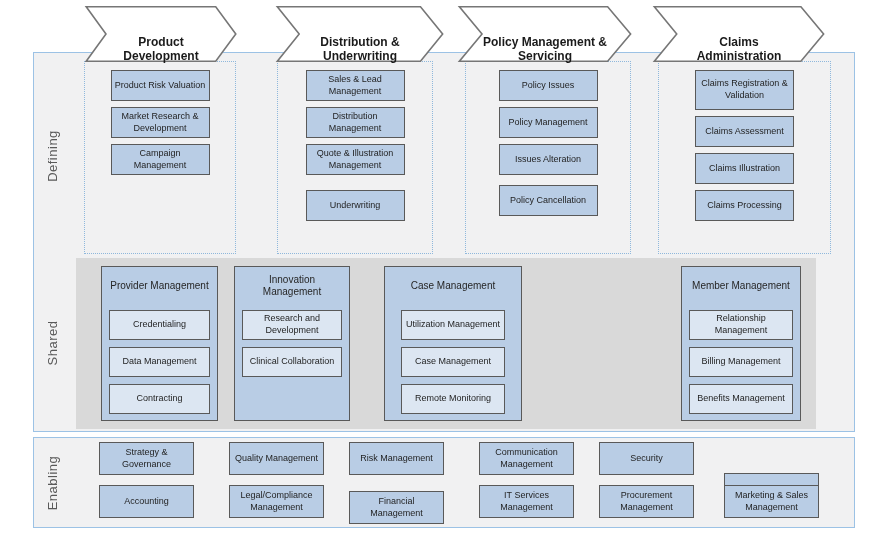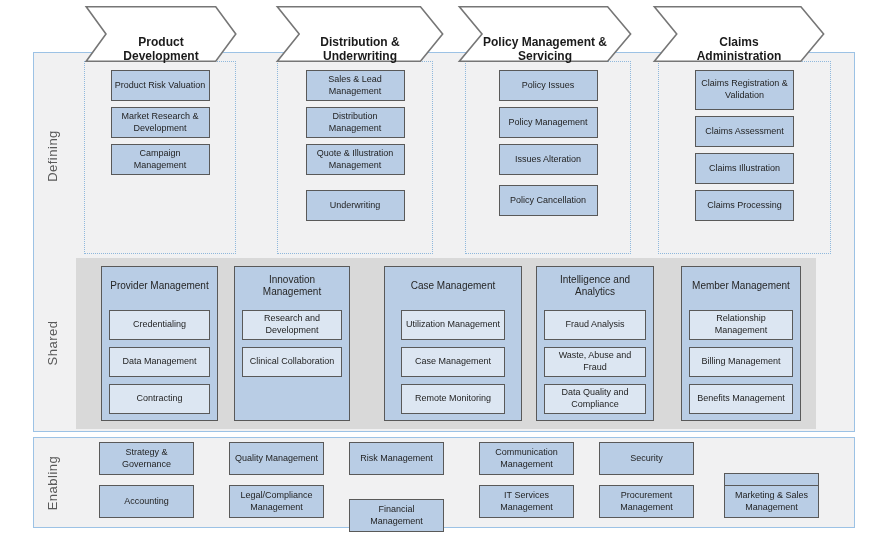--- a/index.html
+++ b/index.html
@@ -140,44 +140,38 @@
           <div class="group-title">Innovation Management</div>
           <div class="sub-box">Research and Development</div>
           <div class="sub-box">Clinical Collaboration</div>
         </div>
         <div class="group" style="left: 308px; width: 138px; padding: 18px 16px 6px; justify-content: flex-end;">
           <div class="group-title">Case Management</div>
           <div class="sub-box">Utilization Management</div>
           <div class="sub-box">Case Management</div>
           <div class="sub-box">Remote Monitoring</div>
         </div>
-        <div class="group" style="left: 460px; width: 118px; padding: 2px 7px 6px;">
-          <div class="group-title">Intelligence and Analytics</div>
-          <div class="sub-box">Fraud Analysis</div>
-          <div class="sub-box">Waste, Abuse and Fraud</div>
-          <div class="sub-box">Data Quality and Compliance</div>
-        </div>
         <div class="group" style="left: 605px; width: 120px; padding: 2px 7px 6px;">
           <div class="group-title">Member Management</div>
           <div class="sub-box">Relationship Management</div>
           <div class="sub-box">Billing Management</div>
           <div class="sub-box">Benefits Management</div>
         </div>
       </div>
   </div>
 
   <div class="band band-enabling" id="band-enabling">
     <div class="vlabel" style="left:-41px; top:35px;">Enabling</div>
   <div class="en-box" style="left: 65px; top: 4px;">Strategy &amp; Governance</div>
       <div class="en-box" style="left: 195px; top: 4px;">Quality Management</div>
       <div class="en-box" style="left: 315px; top: 4px;">Risk Management</div>
       <div class="en-box" style="left: 445px; top: 4px;">Communication Management</div>
       <div class="en-box" style="left: 565px; top: 4px;">Security</div>
       <div class="en-box" style="left: 690px; top: 4px; margin-top: 31px;">Human Resources</div>
       <div class="en-box" style="left: 65px; top: 47px;">Accounting</div>
       <div class="en-box" style="left: 195px; top: 47px;">Legal/Compliance Management</div>
-      <div class="en-box" style="left: 315px; top: 61px;">Financial Management</div>
+      <div class="en-box" style="left: 315px; top: 53px;">Financial Management</div>
       <div class="en-box" style="left: 445px; top: 47px;">IT Services Management</div>
       <div class="en-box" style="left: 565px; top: 47px;">Procurement Management</div>
       <div class="en-box" style="left: 690px; top: 47px;">Marketing &amp; Sales Management</div>
     </div>
 
 </div>
 
 </body></html>

